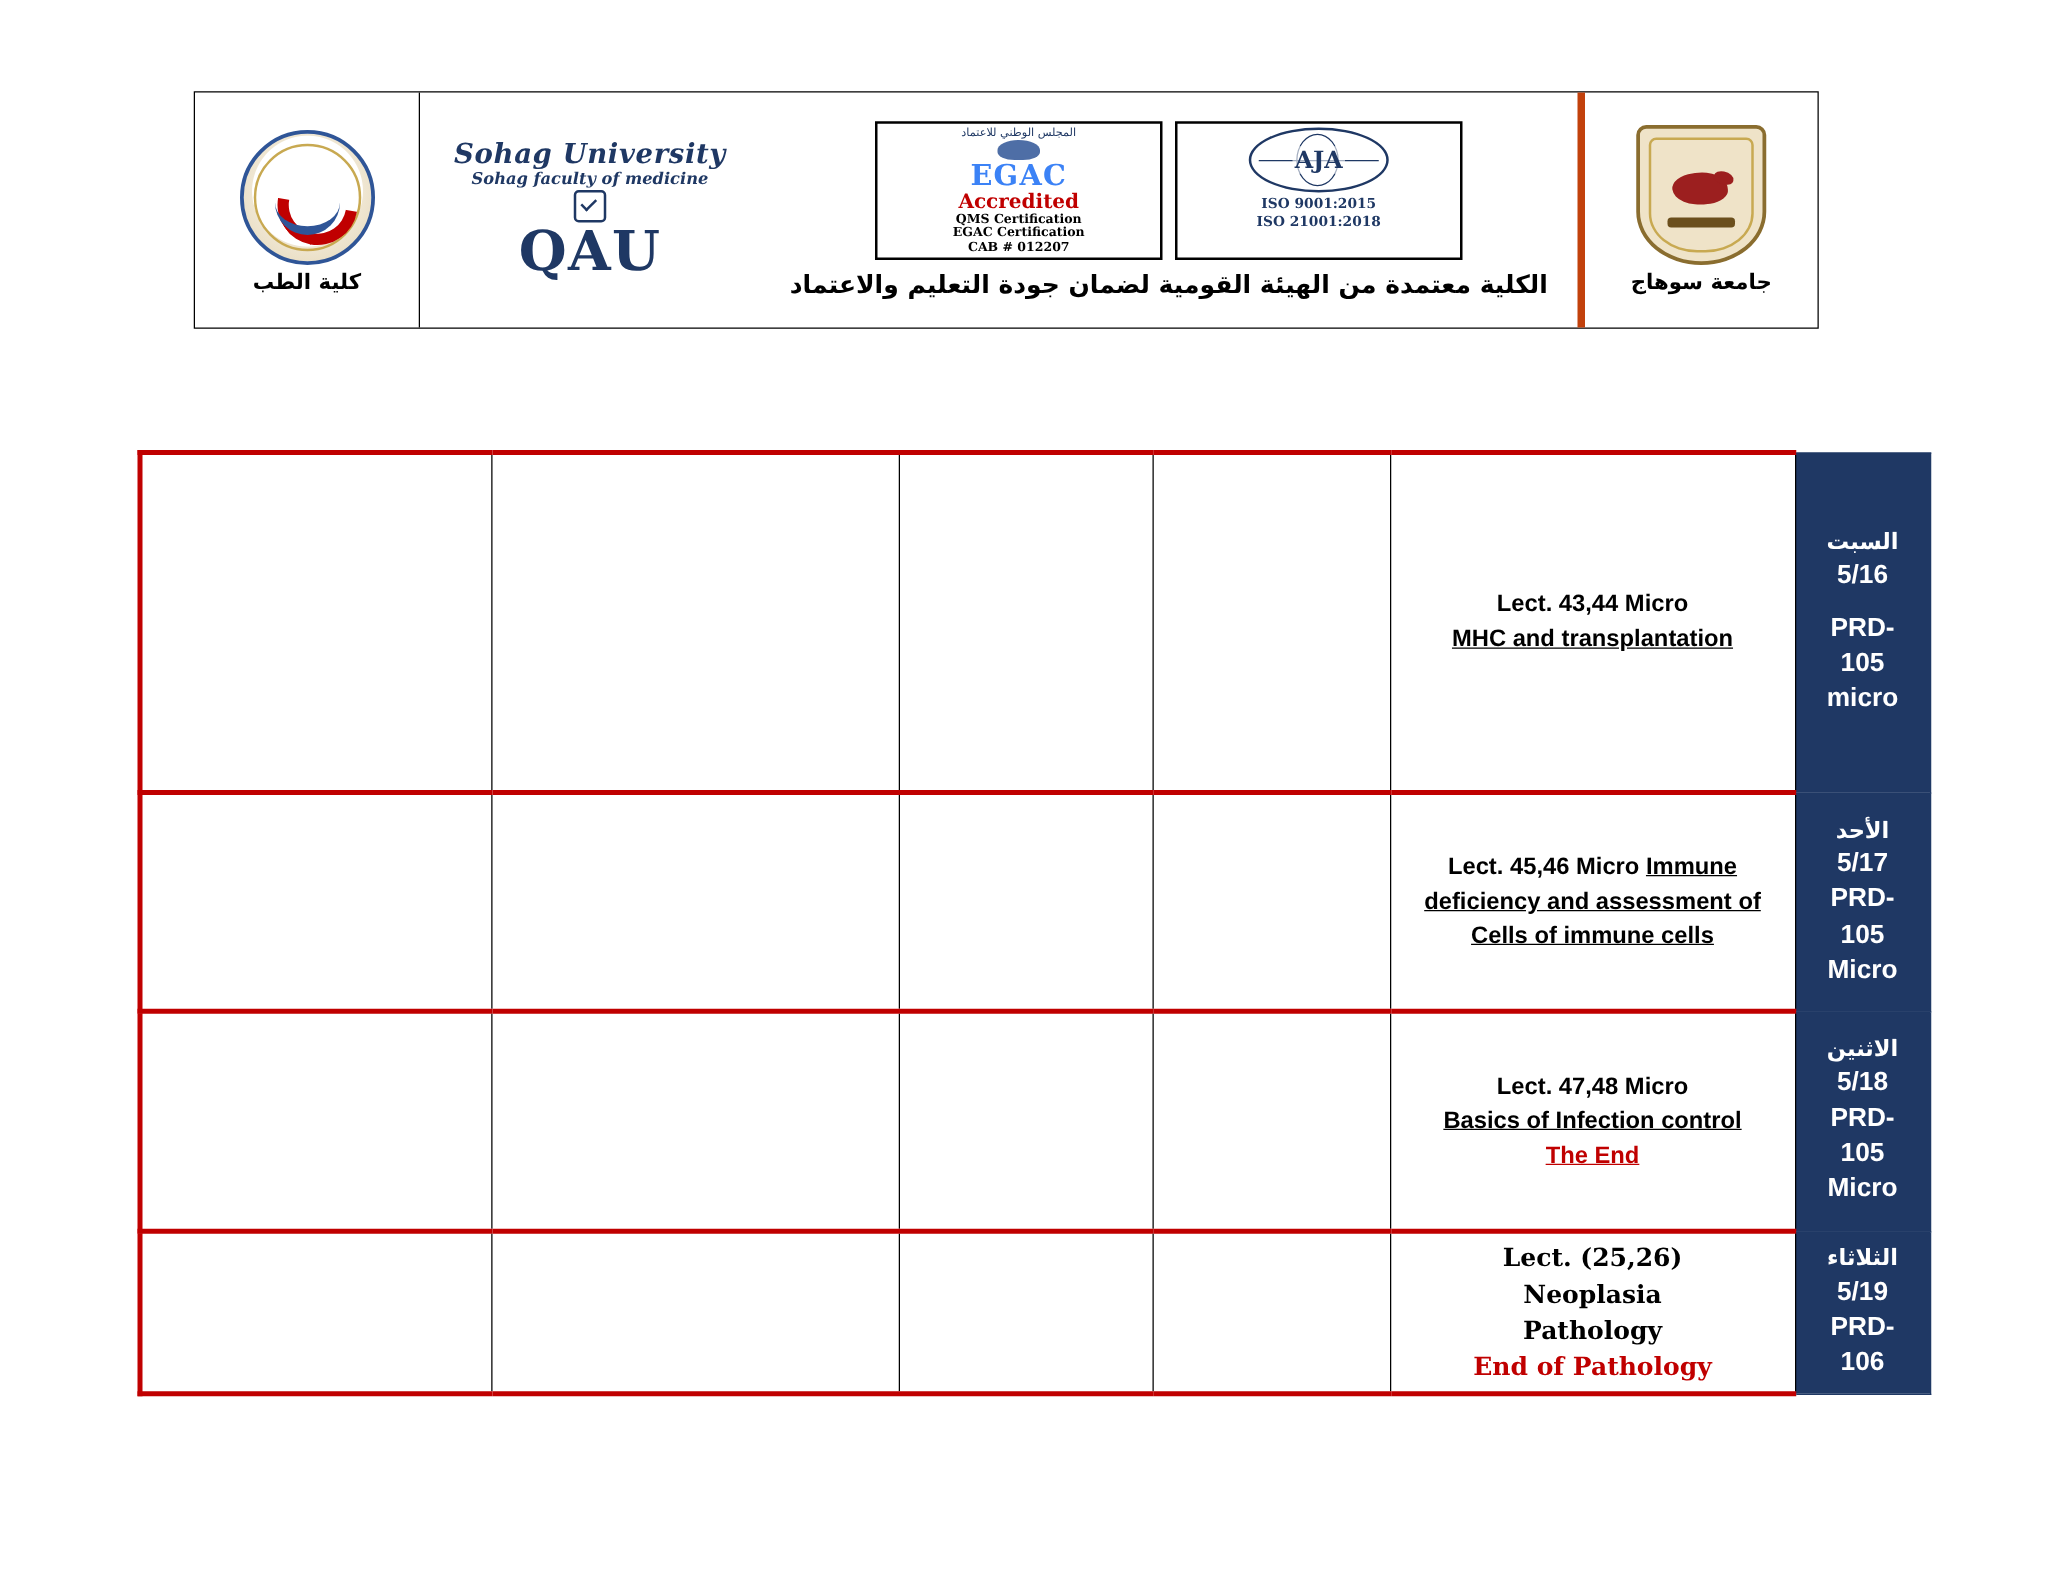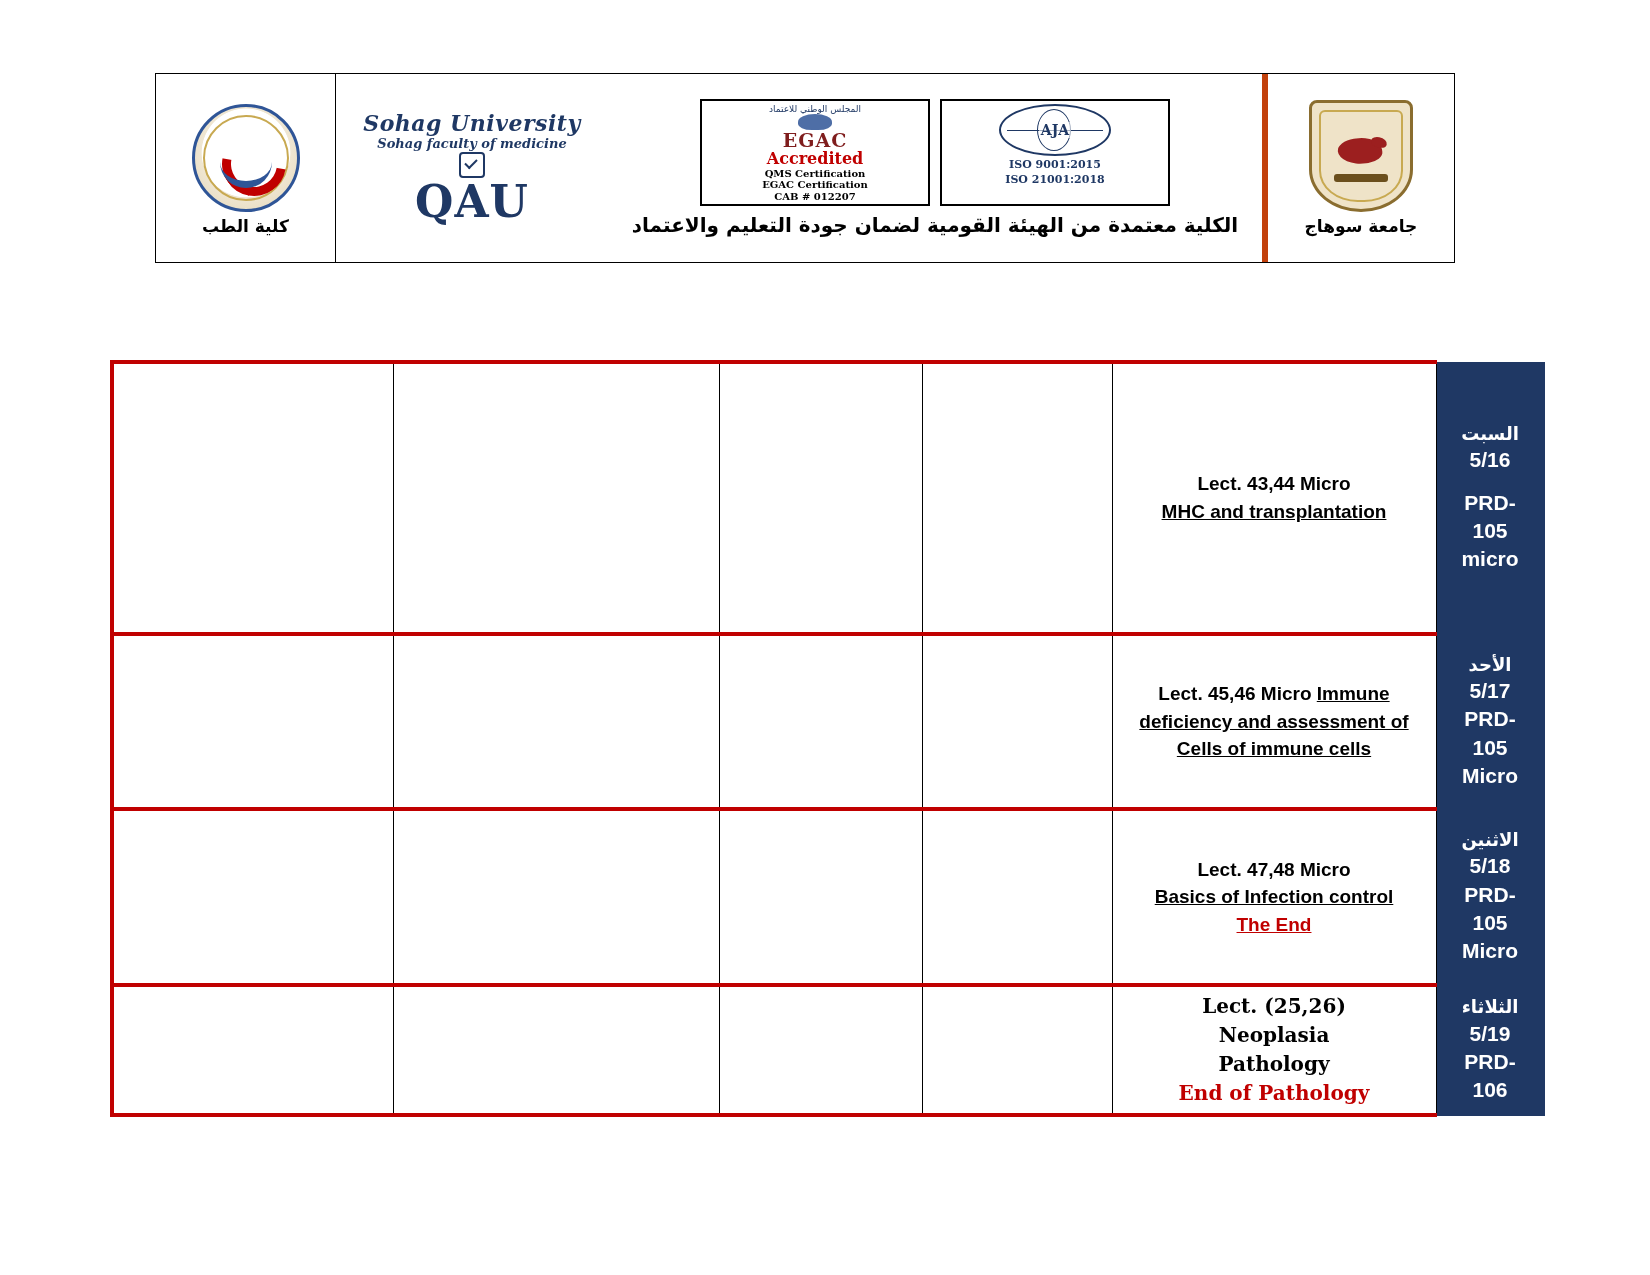--- a/index.html
+++ b/index.html
@@ -184,22 +184,22 @@
     width: 34px;
     height: 16px;
     margin: 0 auto 1px auto;
     background: #2f5597;
     border-radius: 50% 50% 40% 40%;
     opacity: .85;
   }
   .egac-title {
     font-family: "DejaVu Serif", serif;
     font-weight: bold;
-    font-size: 19px;
-    color: #7f1d1d;
+    font-size: 23px;
+    color: #3b82f6;
     letter-spacing: 1px;
     line-height: 1;
   }
   .egac-accr {
     font-family: "DejaVu Serif", serif;
     font-weight: bold;
     font-size: 16px;
     color: #c00000;
     line-height: 1.1;
   }
@@ -233,21 +233,21 @@
     content: "";
     position: absolute;
     left: 36px; top: 3px;
     width: 32px; height: 40px;
     border: 1px solid #1f3864;
     border-radius: 50%;
   }
   .aja-text {
     font-family: "DejaVu Serif", serif;
     font-weight: bold;
-    font-size: 14px;
+    font-size: 19px;
     color: #1f3864;
     position: relative;
     z-index: 2;
     background: rgba(255,255,255,.6);
     padding: 0 2px;
   }
   .iso-line {
     font-family: "DejaVu Serif", serif;
     font-weight: bold;
     font-size: 11px;

